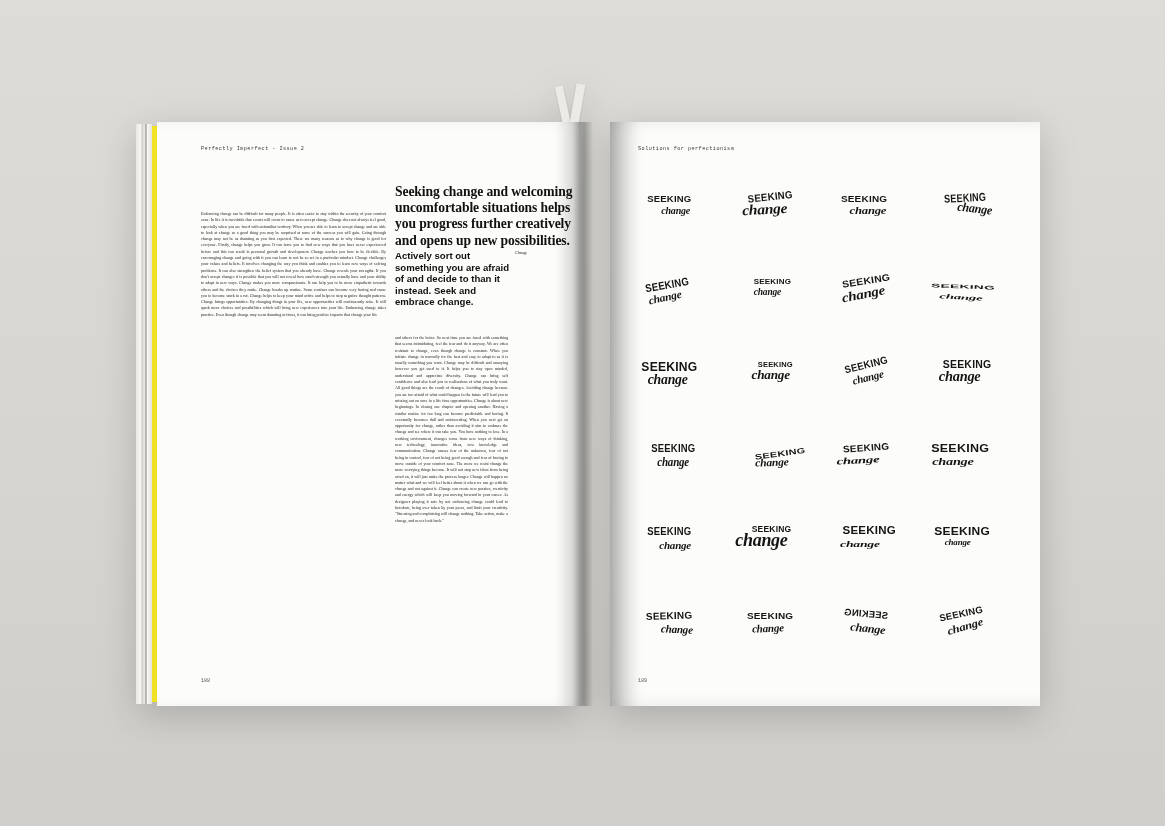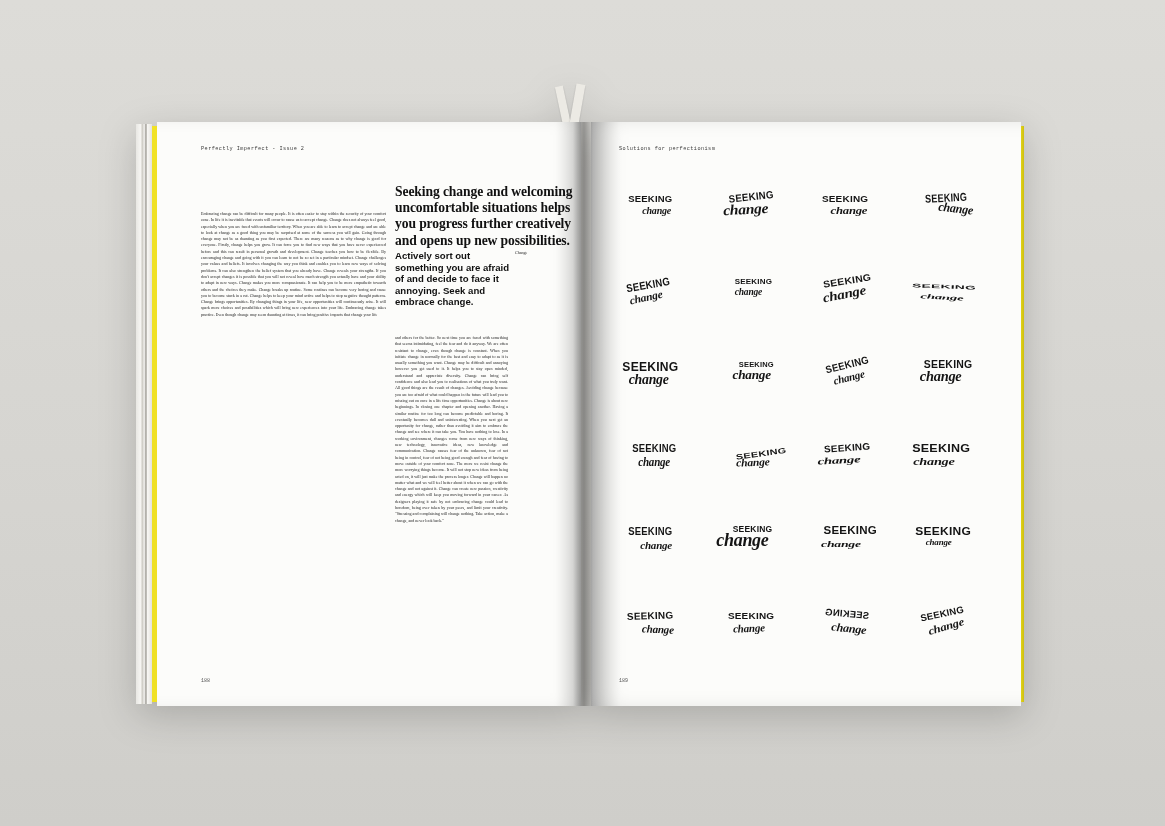--- a/index.html
+++ b/index.html
@@ -65,21 +65,21 @@
     height: 576px;
     background: linear-gradient(90deg,#f5e826 0%, #e8d916 60%, #cdbf13 100%);
   }
 
   #page-left {
     left: 21px;
     width: 424px;
     box-shadow: inset -18px 0 26px -18px rgba(0,0,0,0.35);
   }
   #page-right {
-    left: 455px;
+    left: 474px;
     width: 430px;
     box-shadow: inset 20px 0 30px -18px rgba(0,0,0,0.40);
   }
 
   
   #gutter {
     position: absolute;
     left: 437px;
     top: 0;
     width: 20px;
@@ -308,21 +308,21 @@
     <div id="left-stack"></div>
     <div id="left-yellow-edge"></div>
     <div id="right-yellow-edge"></div>
 
     <div class="page" id="page-left">
 
       <div class="running-head" id="rh-left">Perfectly Imperfect - Issue 2</div>
 
       <div id="headline">Seeking change and welcoming uncomfortable situations helps you progress further creatively and opens up new possibilities.</div>
 
-      <div id="lead">Actively sort out something you are afraid of and decide to face it annoying. Seek and embrace change.</div>
+      <div id="lead">Actively sort out something you are afraid of and decide to than it instead. Seek and embrace change.</div>
 
       <div class="bodycol" id="col-a">Embracing change can be difficult for many people. It is often easier to stay within the security of your comfort zone. In life it is inevitable that events will occur to cause us to accept change. Change does not always feel good, especially when you are faced with unfamiliar territory. When you are able to learn to accept change and are able to look at change as a good thing you may be surprised at some of the success you will gain. Going through change may not be as daunting as you first expected. There are many reasons as to why change is good for everyone. Firstly, change helps you grow. It can force you to find new ways that you have never experienced before and this can result in personal growth and development. Change teaches you how to be flexible. By encouraging change and going with it you can learn to not be so set in a particular mindset. Change challenges your values and beliefs. It involves changing the way you think and enables you to learn new ways of solving problems. It can also strengthen the belief system that you already have. Change reveals your strengths. If you don't accept changes it is possible that you will not reveal how much strength you actually have and your ability to adapt in new ways. Change makes you more compassionate. It can help you to be more empathetic towards others and the choices they make. Change breaks up routine. Some routines can become very boring and cause you to become stuck in a rut. Change helps to keep your mind active and helps to stop negative thought patterns. Change brings opportunities. By changing things in your life, new opportunities will continuously arise. It will spark more choices and possibilities which will bring new experiences into your life. Embracing change takes practice. Even though change may seem daunting at times, it can bring positive impacts that change your life</div>
 
       <div class="bodycol" id="col-b">and others for the better. So next time you are faced with something that seems intimidating, feel the fear and do it anyway. We are often resistant to change, even though change is constant. When you initiate change in normally for the best and easy to adapt to as it is usually something you want. Change may be difficult and annoying however you get used to it. It helps you to stay open minded, understand and appreciate diversity. Change can bring self confidence and also lead you to realisations of what you truly want. All good things are the result of changes. Avoiding change because you are too afraid of what could happen in the future will lead you to missing out on once in a life time opportunities. Change is about new beginnings. In closing one chapter and opening another. Having a similar routine for too long can become predictable and boring. It eventually becomes dull and uninteresting. When you next get an opportunity for change, rather than avoiding it aim to embrace the change and see where it can take you. You have nothing to lose. In a working environment, changes come from new ways of thinking, new technology, innovative ideas, new knowledge and communication. Change causes fear of the unknown, fear of not being in control, fear of not being good enough and fear of having to move outside of your comfort zone. The more we resist change the more worrying things become. It will not stop new ideas from being acted on, it will just make the process longer. Change will happen no matter what and we will feel better about it when we can go with the change and not against it. Change can create new passion, creativity and energy which will keep you moving forward in your career. As designers playing it safe by not embracing change could lead to boredom, being over taken by your peers, and limit your creativity. "Stressing and complaining will change nothing. Take action, make a change, and never look back."</div>
 
       <div class="bodycol" id="col-c">Change</div>
 
       <div class="folio" id="folio-left">188</div>
 
       <div class="spine-curl"></div>

